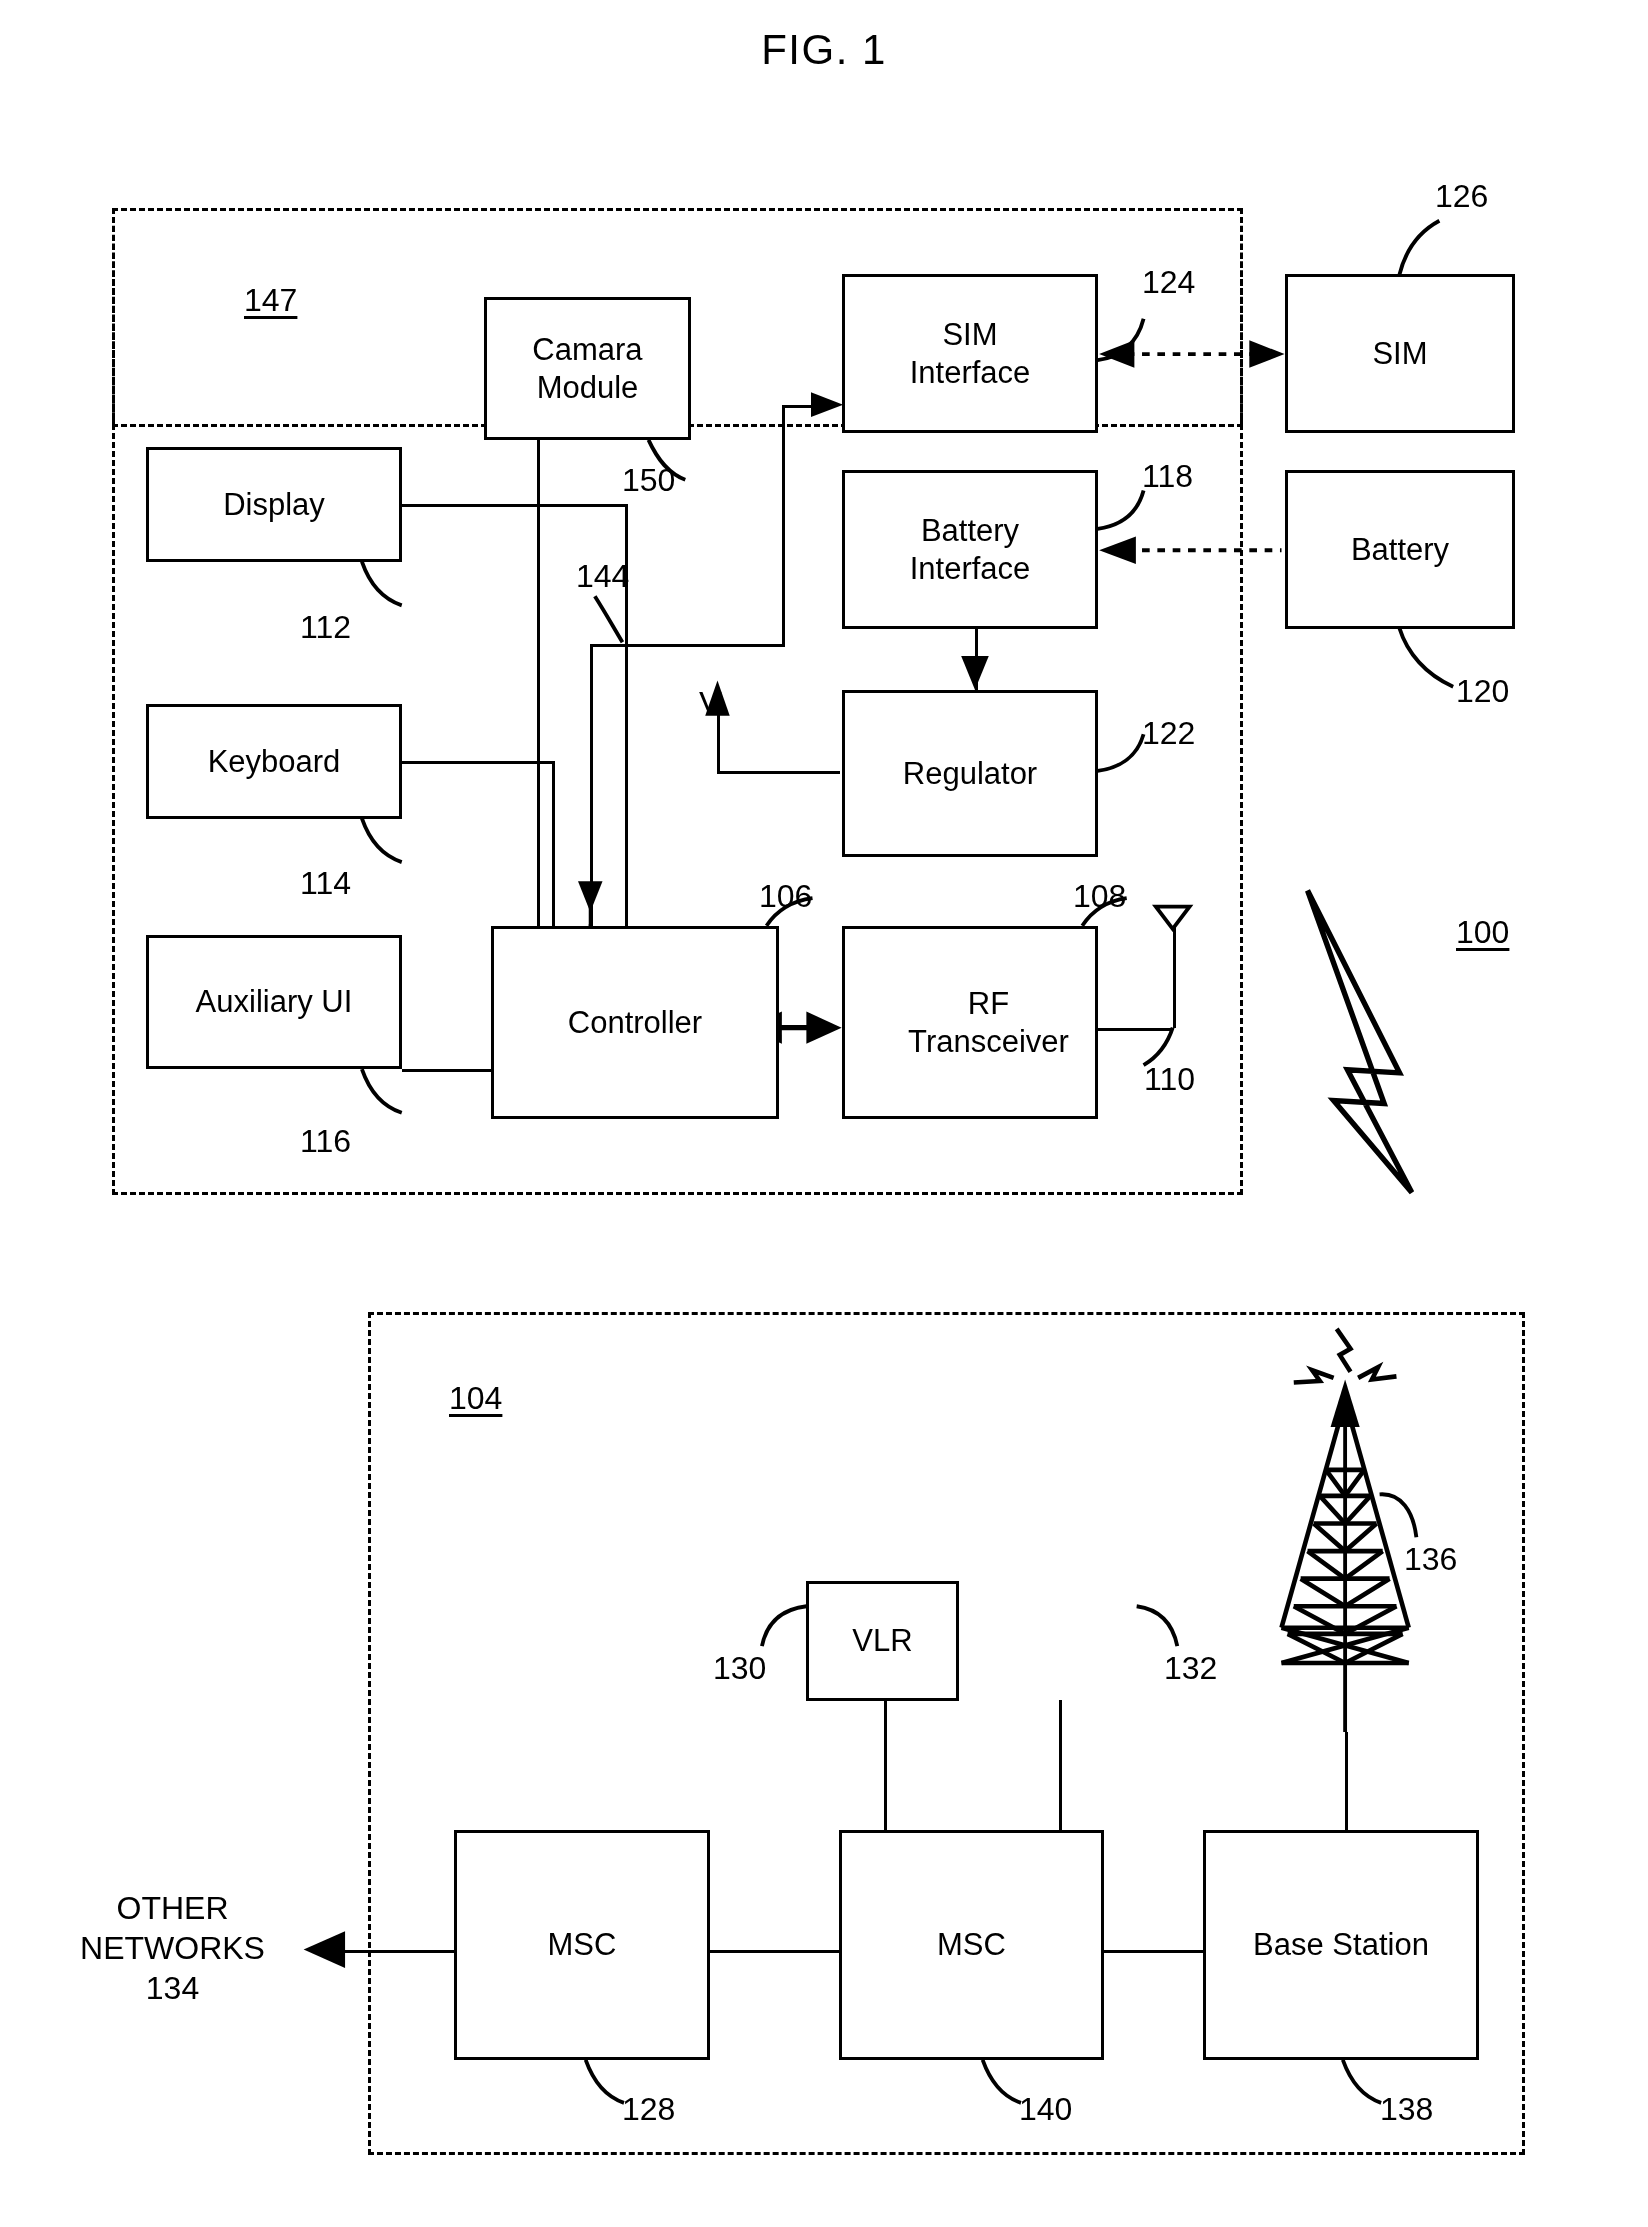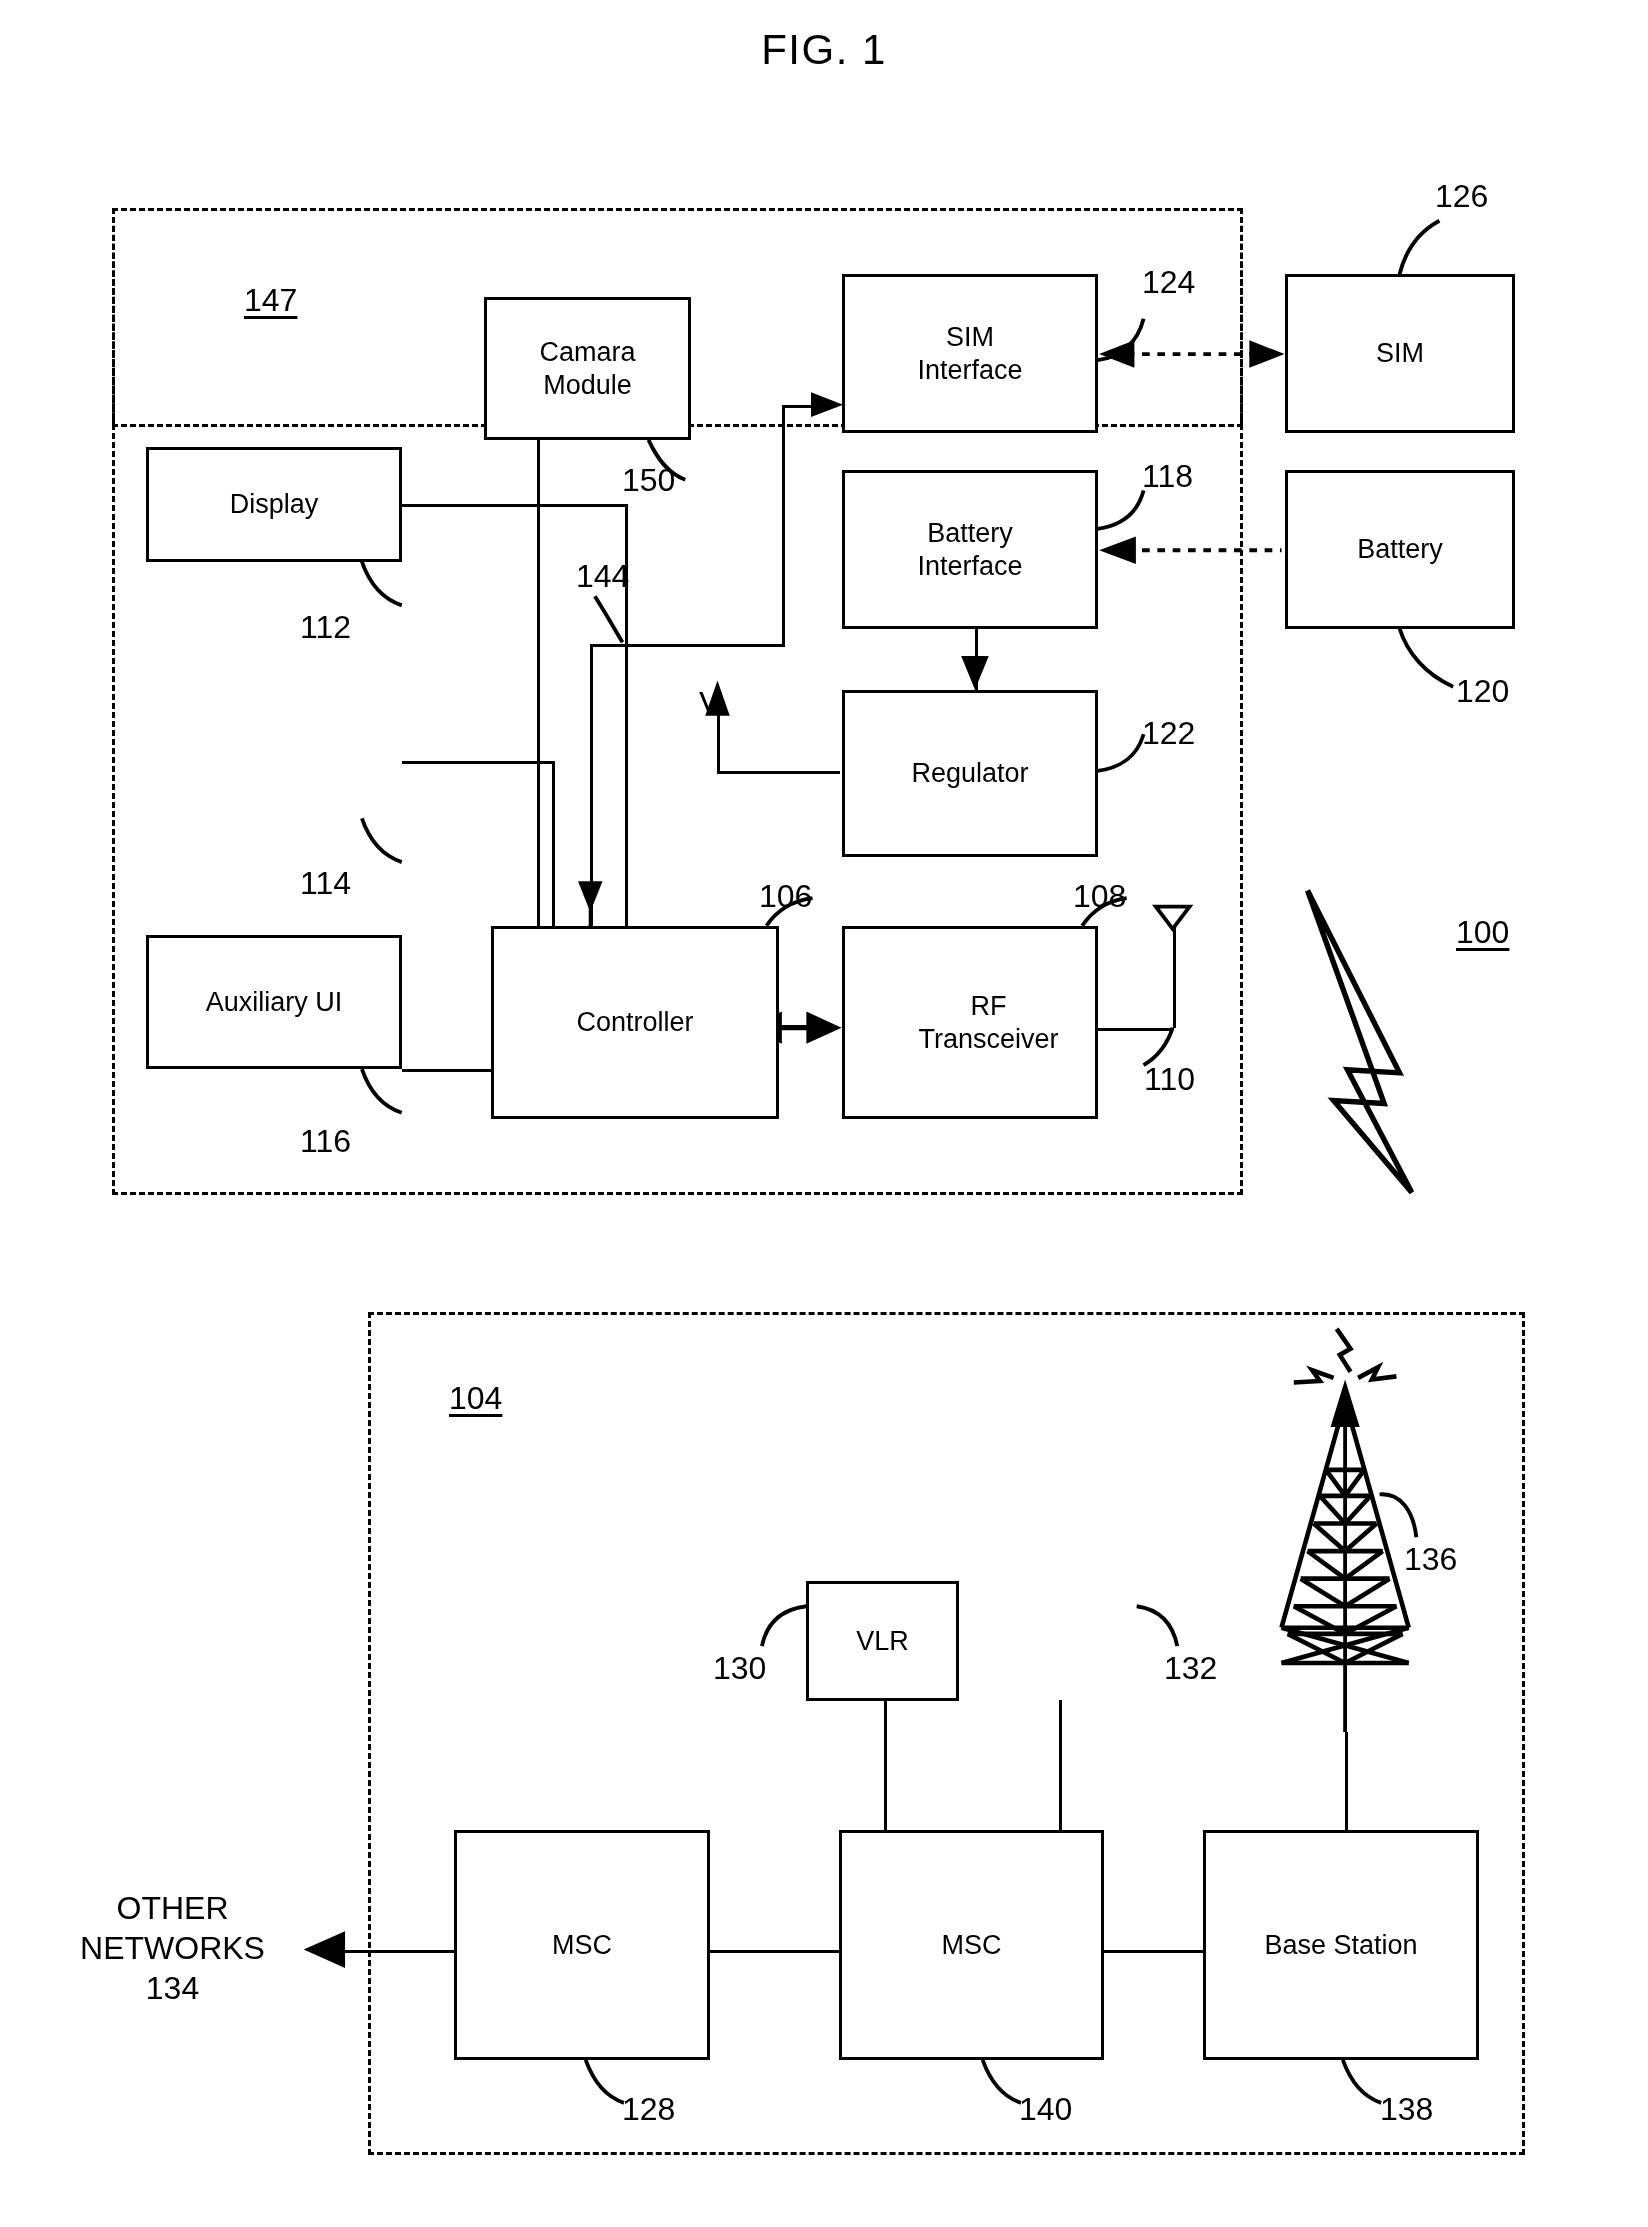--- a/index.html
+++ b/index.html
@@ -39,21 +39,21 @@
   
   .box {
     position: absolute;
     border: 3.1px solid #000000;
     box-sizing: border-box;
     background: #ffffff;
     display: flex;
     align-items: center;
     justify-content: center;
     text-align: center;
-    font-size: 27px;
+    font-size: 31px;
     line-height: 1.22;
     font-family: "Liberation Sans", sans-serif;
     z-index: 5;
   }
   
   .ref {
     position: absolute;
     font-size: 32px;
     font-family: "Liberation Sans", sans-serif;
     white-space: nowrap;
@@ -148,20 +148,23 @@
 
   <div class="hline" style="left:330px; top:1950px; width:124px;"></div>
 
   <div class="vline" style="left:1345px; top:1732px; height:100px;"></div>
 
   <div class="box" style="left:146px; top:447px; width:256px; height:115px;">
     <span>Display</span>
   </div>
   <div class="ref" style="left:300px; top:609px;">112</div>
 
+  <div class="box" style="left:146px; top:704px; width:256px; height:115px;">
+    <span>Keyboard</span>
+  </div>
   <div class="ref" style="left:300px; top:865px;">114</div>
 
   <div class="box" style="left:146px; top:935px; width:256px; height:134px;">
     <span>Auxiliary UI</span>
   </div>
   <div class="ref" style="left:300px; top:1123px;">116</div>
 
   <div class="box" style="left:484px; top:297px; width:207px; height:143px; white-space:pre-line;">
     <span style="white-space:pre-line;">Camara
 Module</span>

